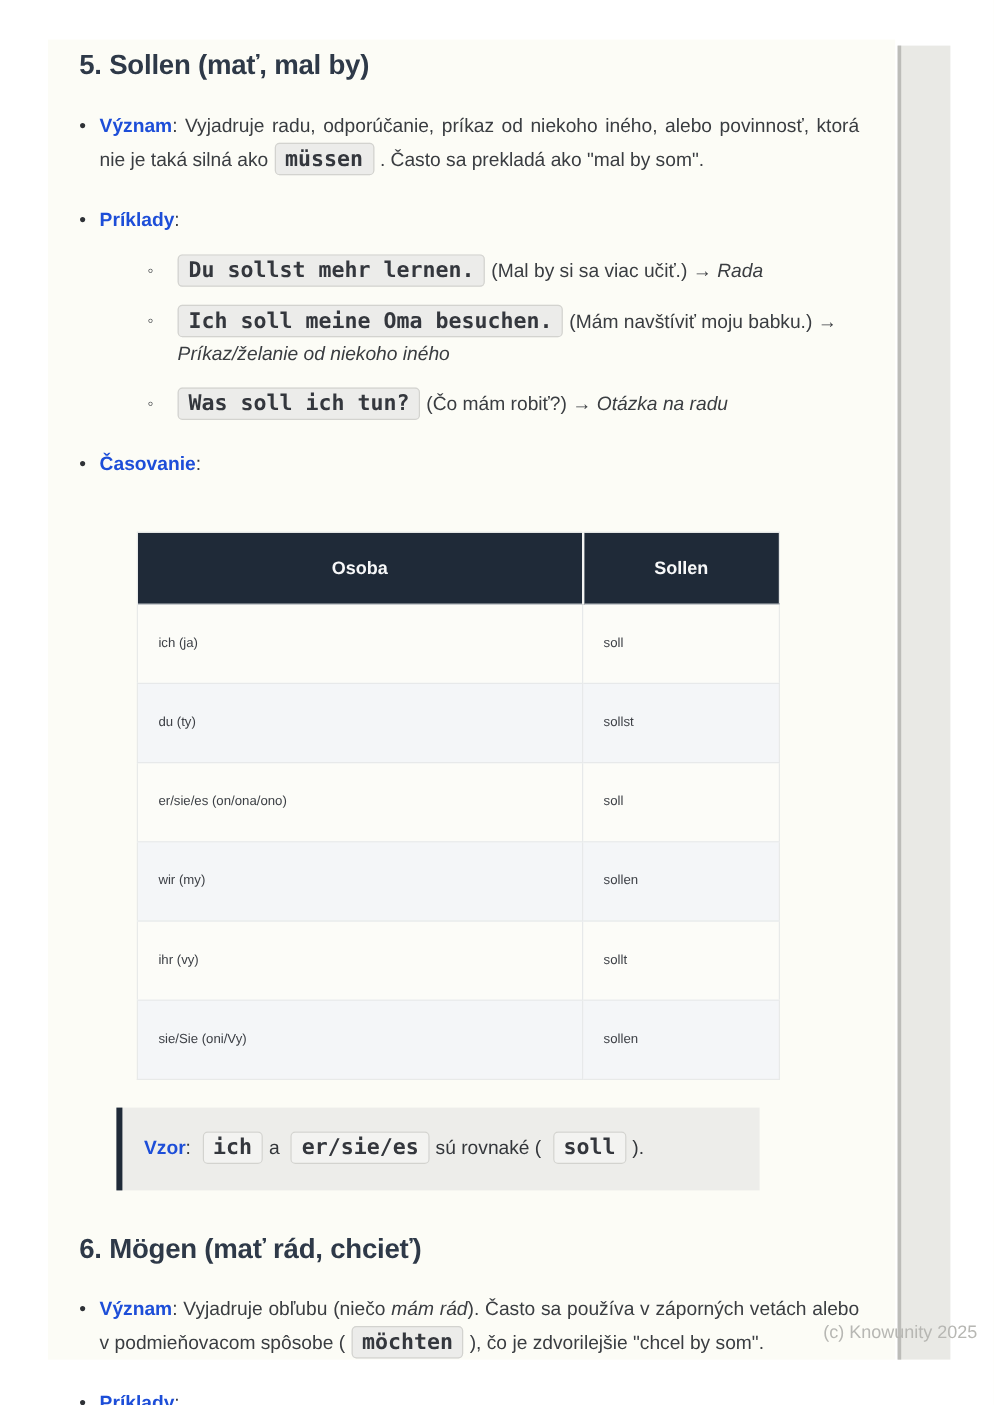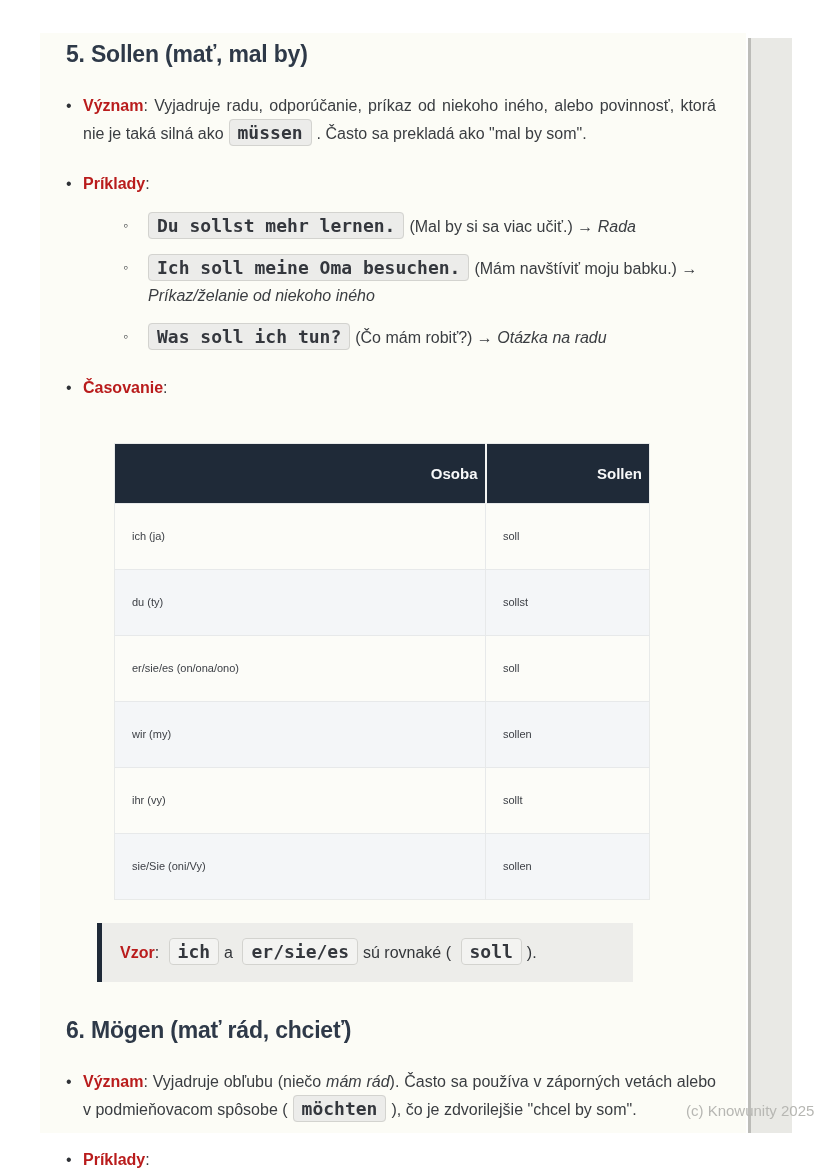--- a/index.html
+++ b/index.html
@@ -46,21 +46,21 @@
     font-size: 16px;
     line-height: 27px;
   }
   li.top-item::before {
     content: "\2022";
     position: absolute;
     left: 0; top: 0;
     color: #2e3136;
   }
   .justify { text-align: justify; }
-  .lbl { font-weight: 700; color: #b91c1c; }
+  .lbl { font-weight: 700; color: #1d4ed8; }
 
   .code {
     font-family: "DejaVu Sans Mono", monospace;
     font-size: 18px;
     font-weight: 700;
     color: #34373d;
     background: #ececea;
     border: 1px solid #d3d3cf;
     border-radius: 4px;
     padding: 2px 8px;
@@ -89,21 +89,21 @@
   .table-wrap { margin: 42px 0 20px 31px; width: 536px; }
   table {
     border-collapse: collapse;
     width: 100%;
     background: #fcfcf8;
     border: 1px solid #e8eae9;
   }
   thead th {
     background: #1f2a38;
     color: #f7f8f9;
-    text-align: right;
+    text-align: center;
     font-weight: 600;
     font-size: 15px;
     padding: 16px 7px;
     border: none;
   }
   thead th.col1 { width: 371px; border-right: 2px solid #f3f4f2; }
   tbody td {
     font-size: 11px;
     color: #3d4046;
     padding: 19px 17px;
@@ -112,21 +112,21 @@
   tbody td.col1 { border-right: 1px solid #e7e9ea; }
   tbody tr:nth-child(even) { background: #f4f6f8; }
 
   .callout {
     margin: 20px 0 0 31px;
     width: 536px;
     background: #ededea;
     border-left: 5px solid #1f2a38;
     padding: 20px 18px;
     font-size: 16px;
-    line-height: 18px;
+    line-height: 28px;
     color: #33363a;
   }
   .callout .code { background: #f3f3f1; }
 
   .watermark {
     position: absolute;
     left: 686px; top: 1102px;
     font-size: 15px;
     color: #b7b7b3;
     z-index: 5;

